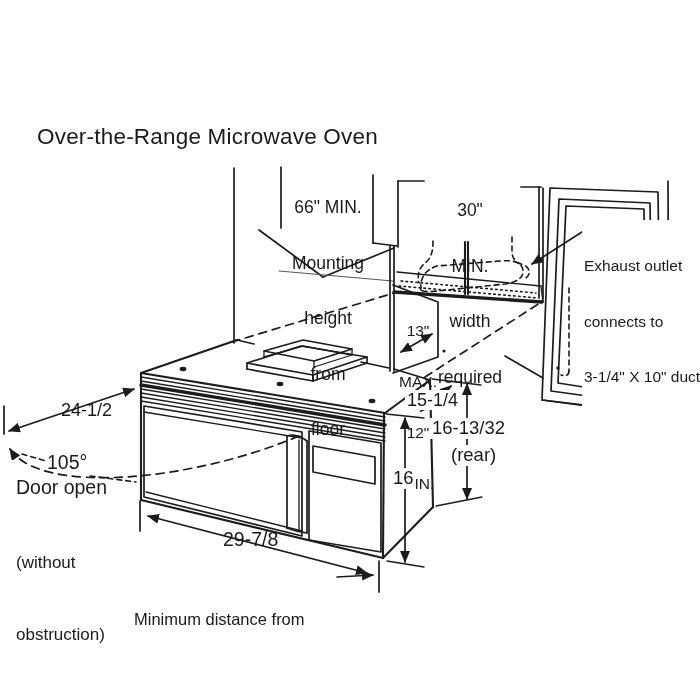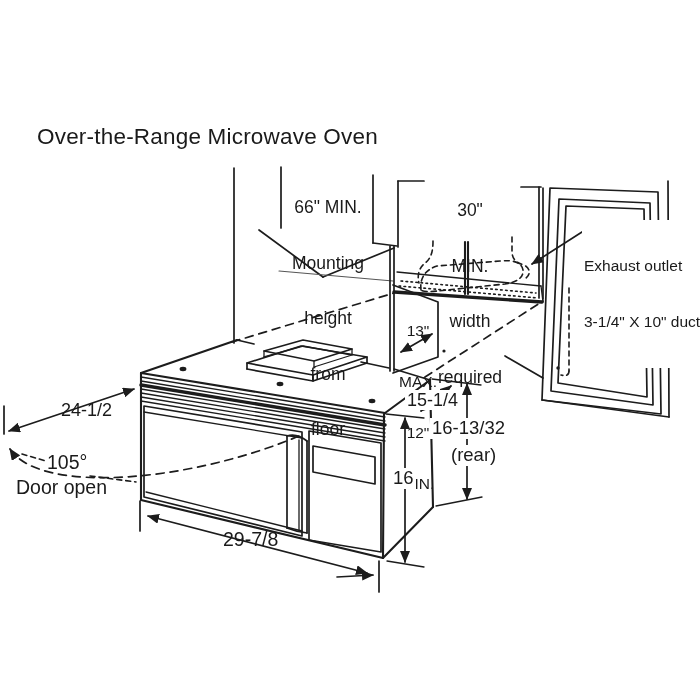--- a/index.html
+++ b/index.html
@@ -219,39 +219,45 @@
 
   <div class="lbl ctr f17" style="left:410px;top:164px;width:120px;">
     <div>30"</div>
     <div>MIN.</div>
     <div>width</div>
     <div>required</div>
   </div>
 
   <div class="lbl f15 bg" style="left:582px;top:220px;line-height:18.5px;">
     <div>Exhaust outlet</div>
+    <div>connects to</div>
     <div>3-1/4" X 10" duct</div>
   </div>
 
   <div class="lbl ctr f15" style="left:389px;top:288px;width:58px;line-height:17px;">
     <div>13"</div>
     <div>MAX.</div>
     <div>12"</div>
     <div>MIN.</div>
   </div>
 
   <div class="lbl f18" style="left:21px;top:400px;margin-left:40px;">24-1/2</div>
 
   <div class="lbl f20" style="left:47px;top:452px;">105°</div>
   <div class="lbl f20" style="left:16px;top:477px;">Door open</div>
+  <div class="lbl note" style="left:16px;top:503px;">
+    <div>(without</div>
+    <div>obstruction)</div>
+  </div>
 
   <div class="lbl f18 bg" style="left:405px;top:390px;">15-1/4</div>
   <div class="lbl f19 bg" style="left:430px;top:418px;">16-13/32</div>
   <div class="lbl f19 bg" style="left:449px;top:445px;">(rear)</div>
   <div class="lbl f19 bg" style="left:391px;top:468px;">16</div>
 
   <div class="lbl f20" style="left:223px;top:529px;">29-7/8</div>
 
   <div class="lbl f16" style="left:134px;top:566px;">
+    <div>Minimum distance from</div>
     
   </div>
 
 </div>
 
 </body></html>

